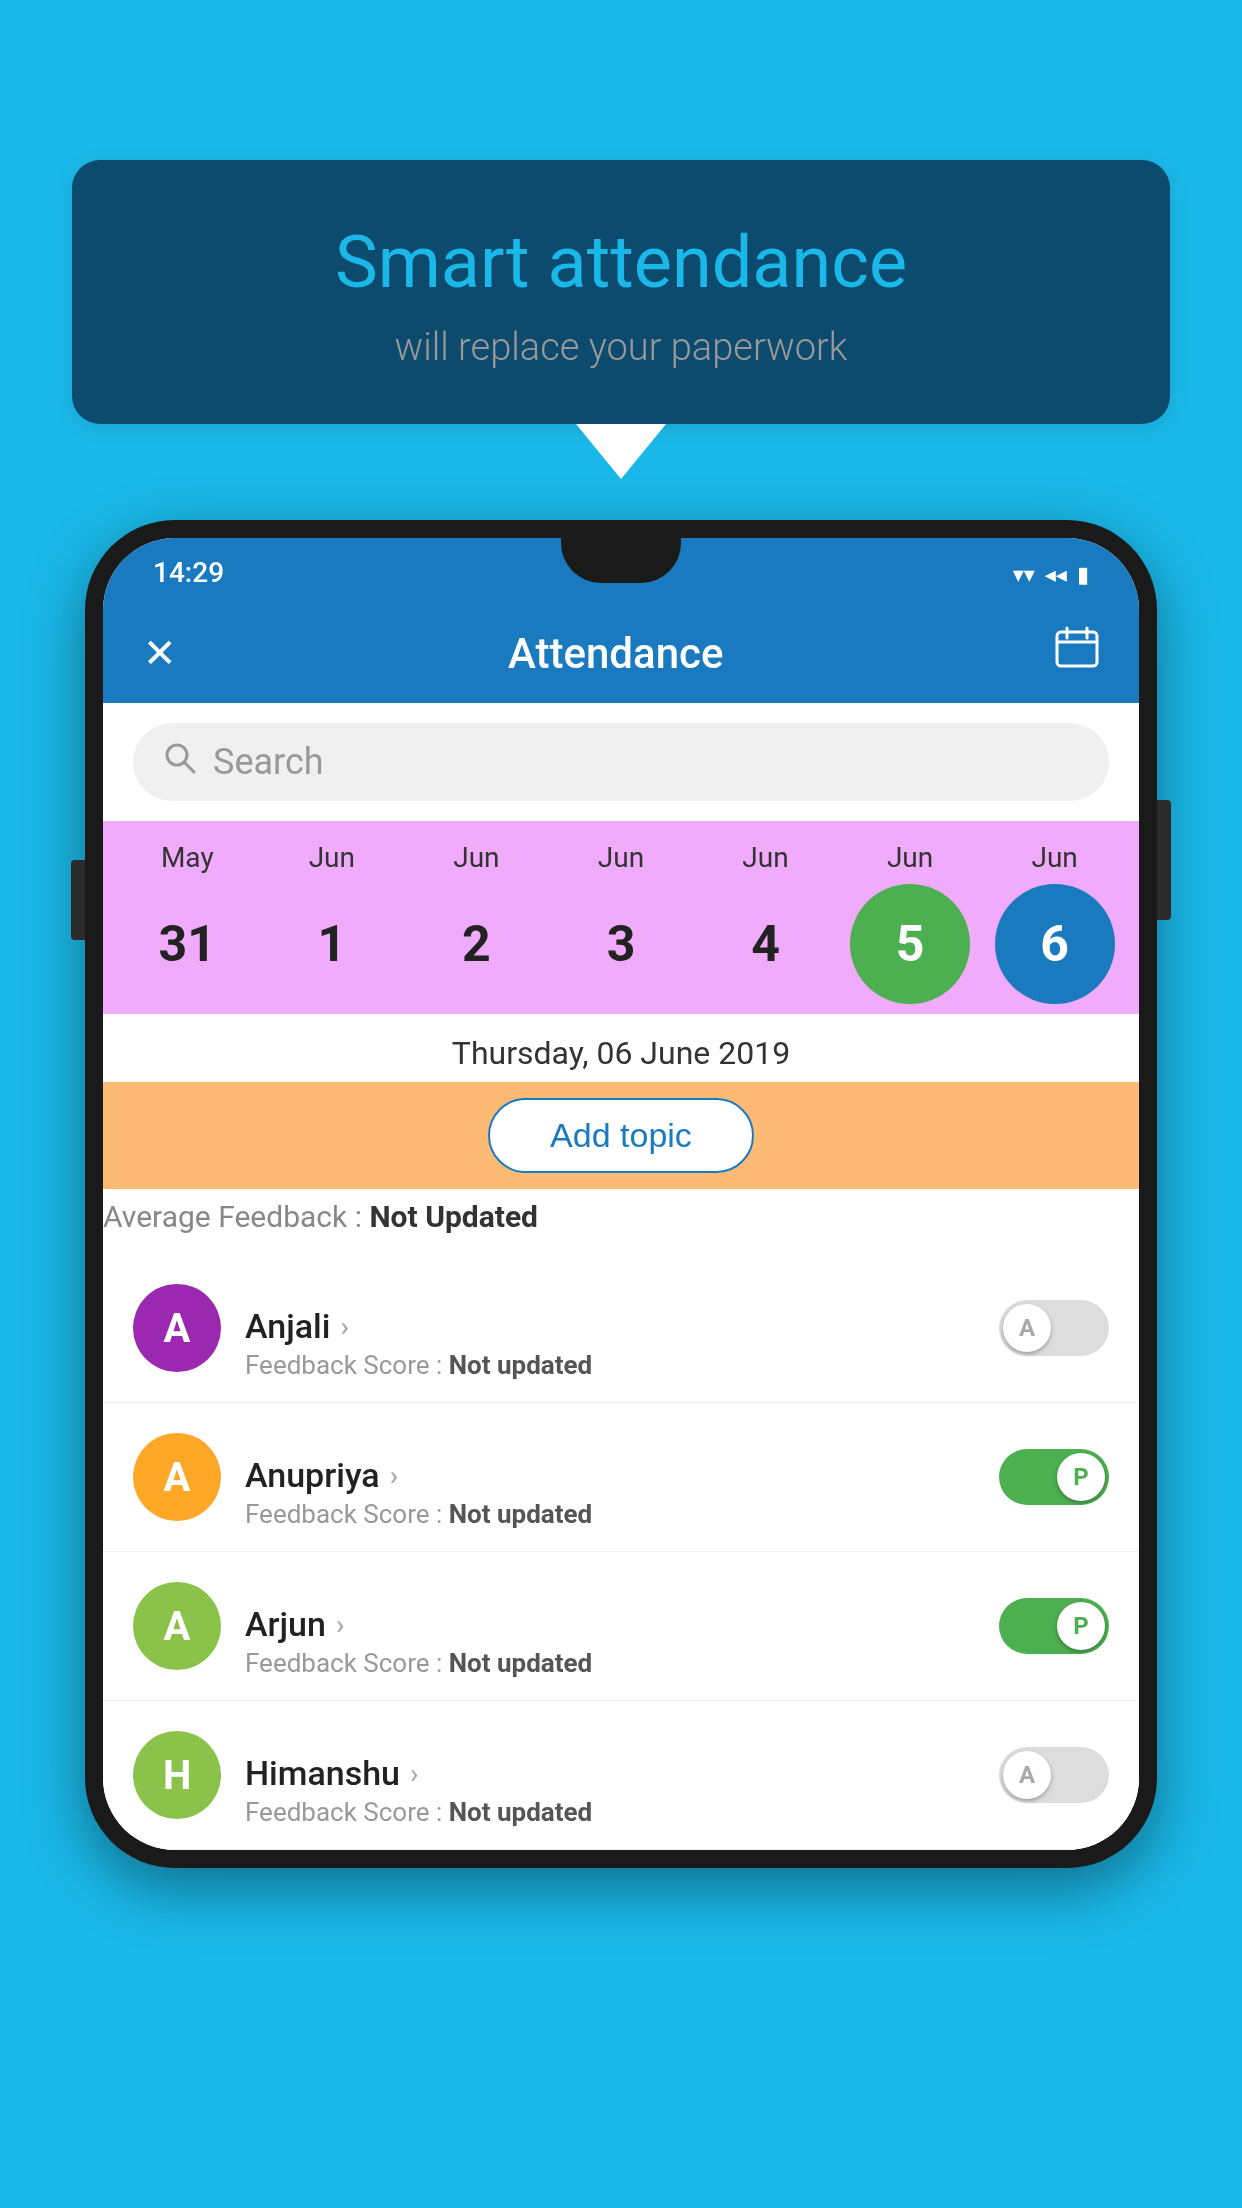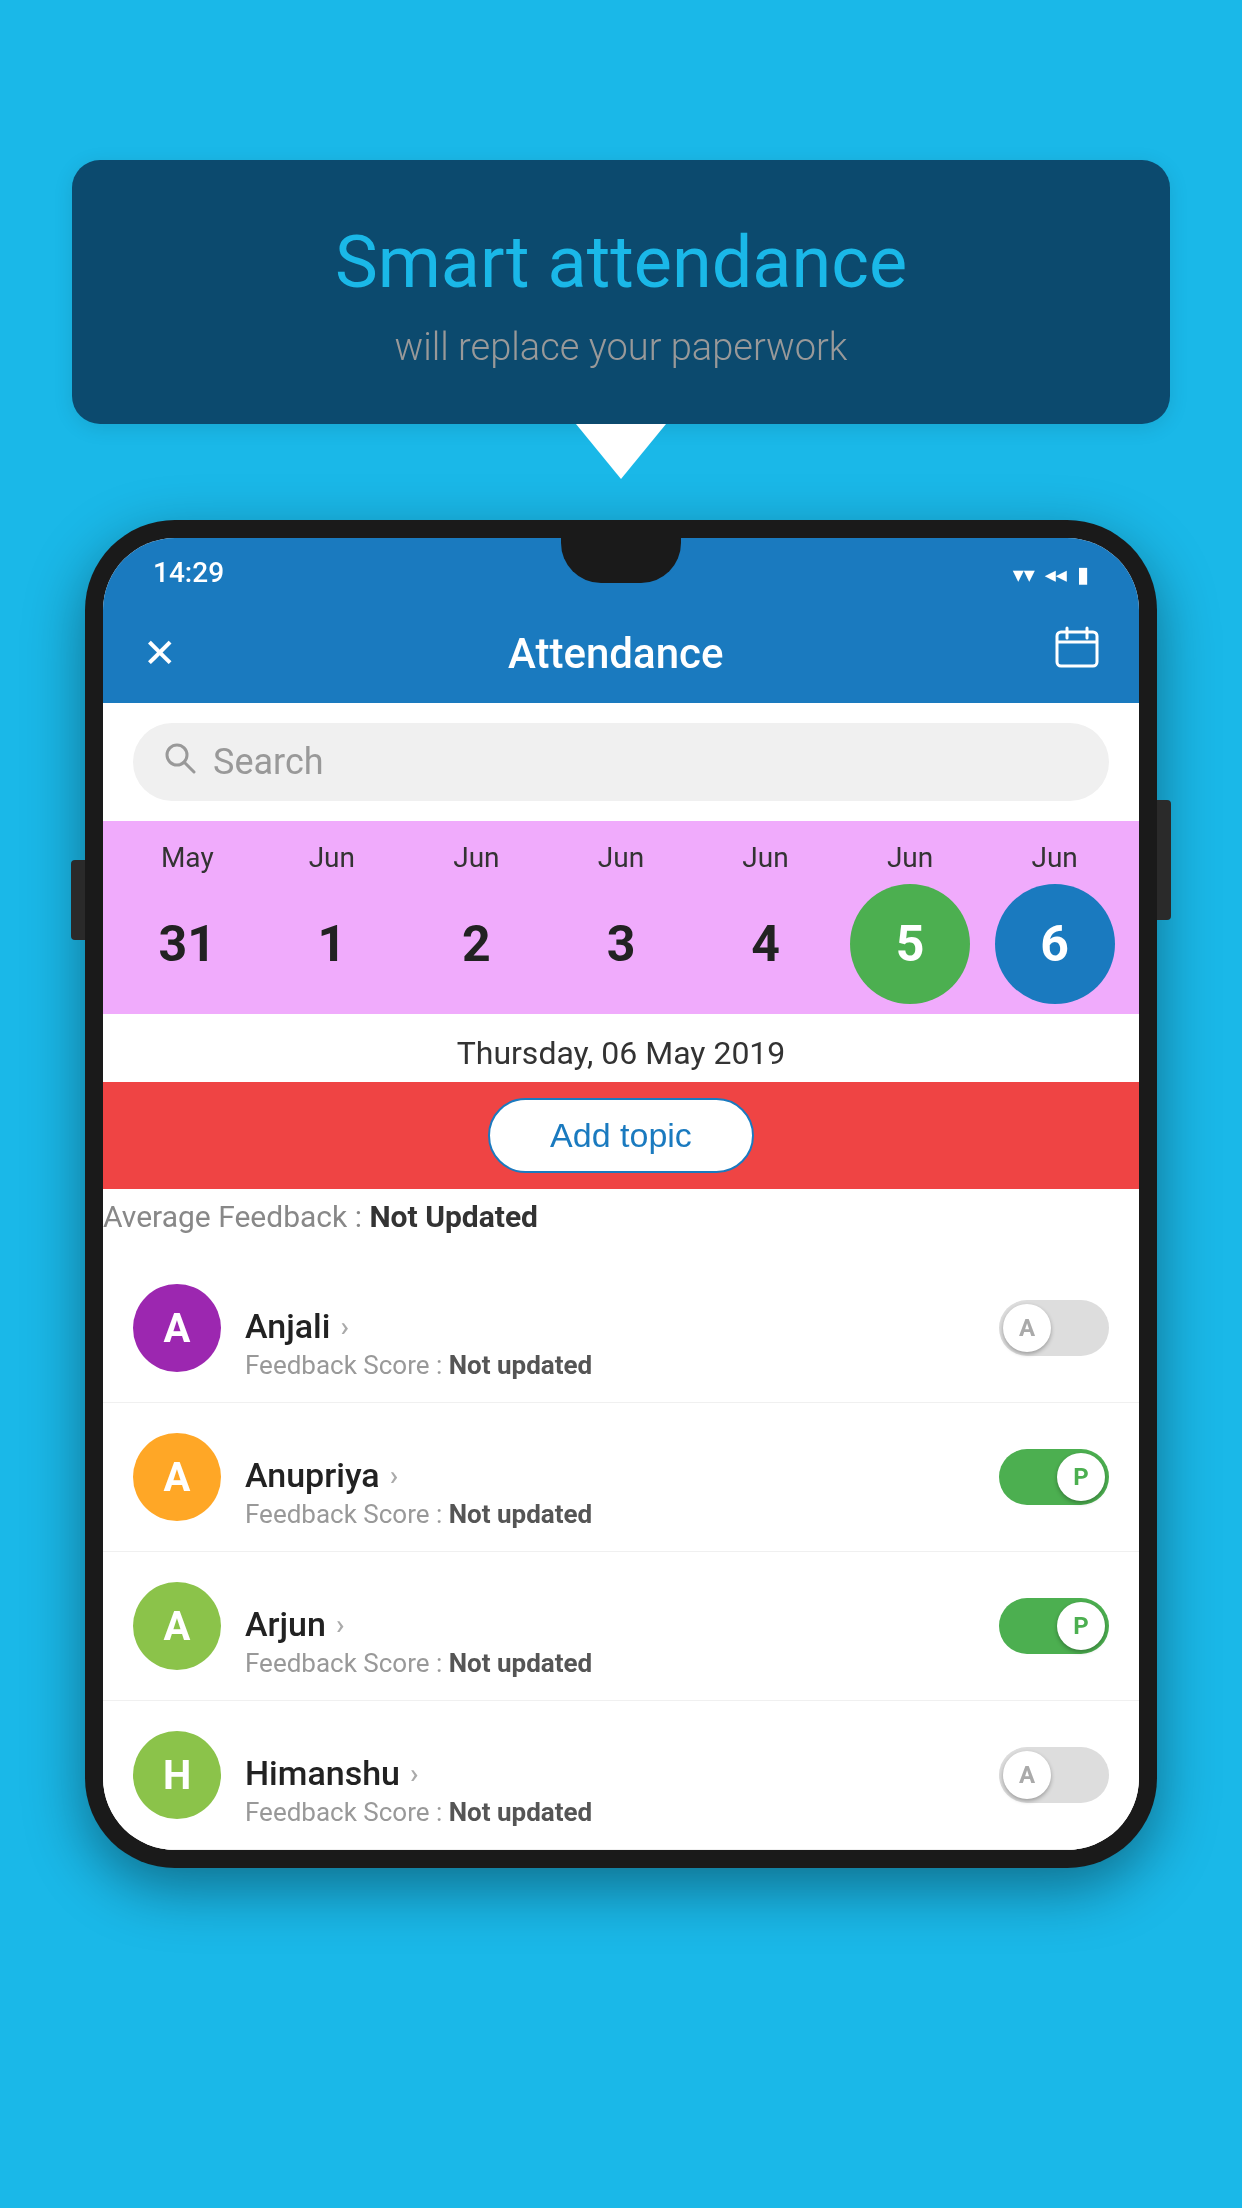--- a/index.html
+++ b/index.html
@@ -236,21 +236,21 @@
       padding: 20px 0 10px;
       font-size: 32px;
       color: #333;
       background: white;
     }
 
     
     .add-topic-container {
       text-align: center;
       padding: 16px;
-      background: #ef4444;
+      background: #fdba74;
     }
 
     .add-topic-btn {
       display: inline-block;
       border: 2px solid #1a7abf;
       border-radius: 50px;
       padding: 16px 60px;
       color: #1a7abf;
       font-size: 34px;
       background: white;
@@ -435,21 +435,21 @@
           <div class="date-item">31</div>
           <div class="date-item">1</div>
           <div class="date-item">2</div>
           <div class="date-item">3</div>
           <div class="date-item">4</div>
           <div class="date-item selected-green">5</div>
           <div class="date-item selected-blue">6</div>
         </div>
       </div>
 
-      <div class="date-display">Thursday, 06 May 2019</div>
+      <div class="date-display">Thursday, 06 June 2019</div>
 
       <div class="add-topic-container">
         <button class="add-topic-btn">Add topic</button>
       </div>
 
       <div class="avg-feedback">
         <span>Average Feedback : </span><strong>Not Updated</strong>
       </div>
 
       <div class="student-list">

